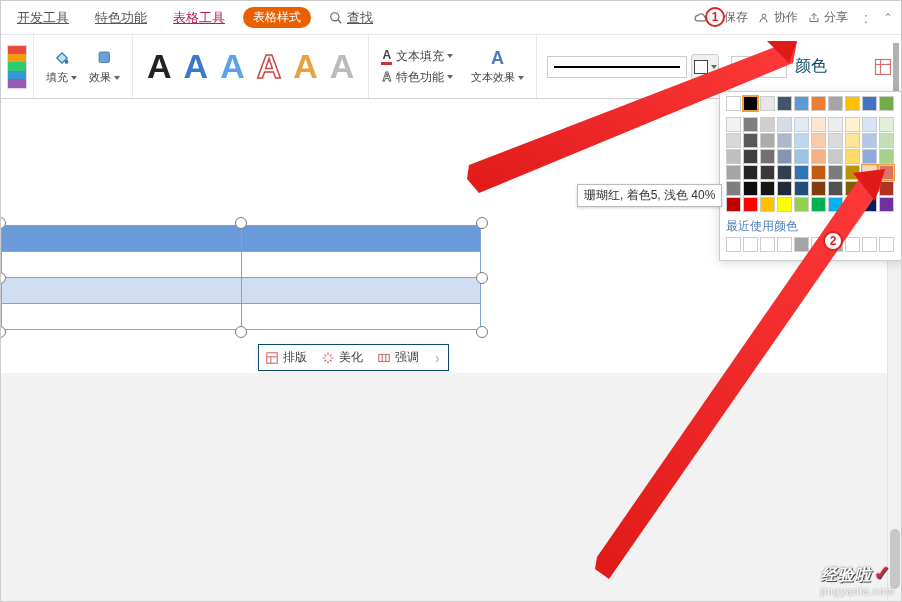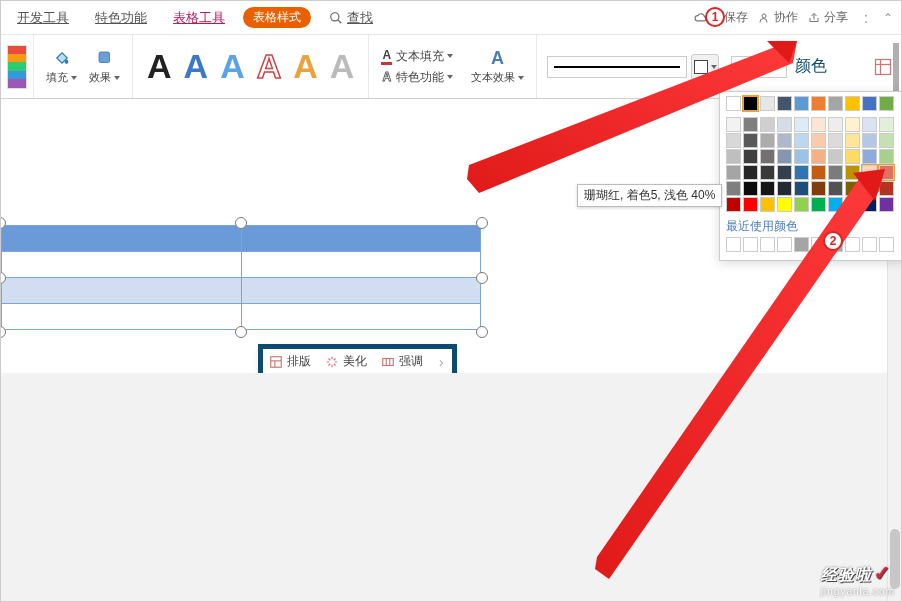--- a/index.html
+++ b/index.html
@@ -43,21 +43,21 @@
   .handle { position: absolute; width: 12px; height: 12px; background: #fff; border: 1px solid #7a7a7a; border-radius: 50%; }
   .h-tl { top: -8px; left: -7px; }
   .h-tm { top: -8px; left: calc(50% - 6px); }
   .h-tr { top: -8px; right: -7px; }
   .h-ml { top: calc(50% - 6px); left: -7px; }
   .h-mr { top: calc(50% - 6px); right: -7px; }
   .h-bl { bottom: -8px; left: -7px; }
   .h-bm { bottom: -8px; left: calc(50% - 6px); }
   .h-br { bottom: -8px; right: -7px; }
 
-  .float-bar { position: absolute; top: 245px; left: 257px; background: #fff; border: 5px solid #0c4a6e; display: flex; align-items: center; padding: 4px 6px; gap: 14px; font-size: 12px; color: #444; box-shadow: 0 2px 6px rgba(0,0,0,0.08); }
+  .float-bar { position: absolute; top: 245px; left: 257px; background: #fff; border: 1px solid #0c4a6e; display: flex; align-items: center; padding: 4px 6px; gap: 14px; font-size: 12px; color: #444; box-shadow: 0 2px 6px rgba(0,0,0,0.08); }
   .float-bar .fb { display: flex; align-items: center; gap: 4px; cursor: pointer; }
   .float-bar .chev { color: #aaa; font-size: 14px; padding: 0 2px; cursor: pointer; }
 
   .color-pop { position: absolute; top: 90px; right: -4px; width: 186px; background: #fff; border: 1px solid #ccc; box-shadow: 0 2px 10px rgba(0,0,0,0.15); padding: 4px 6px 6px 6px; font-size: 12px; color: #333; z-index: 10; }
   .sw-row { display: flex; gap: 2px; margin-bottom: 2px; }
   .sw-grid { display: flex; gap: 2px; margin-bottom: 1px; }
   .sw { width: 15px; height: 15px; border: 1px solid #ccc; cursor: pointer; }
   .sw.sel { outline: 2px solid #e8a33d; outline-offset: -1px; border: 1px solid #333; }
   .sw.hl { outline: 1px solid #e8a33d; }
   .color-pop .label { padding: 4px 0 2px 0; color: #4a7ebb; }

